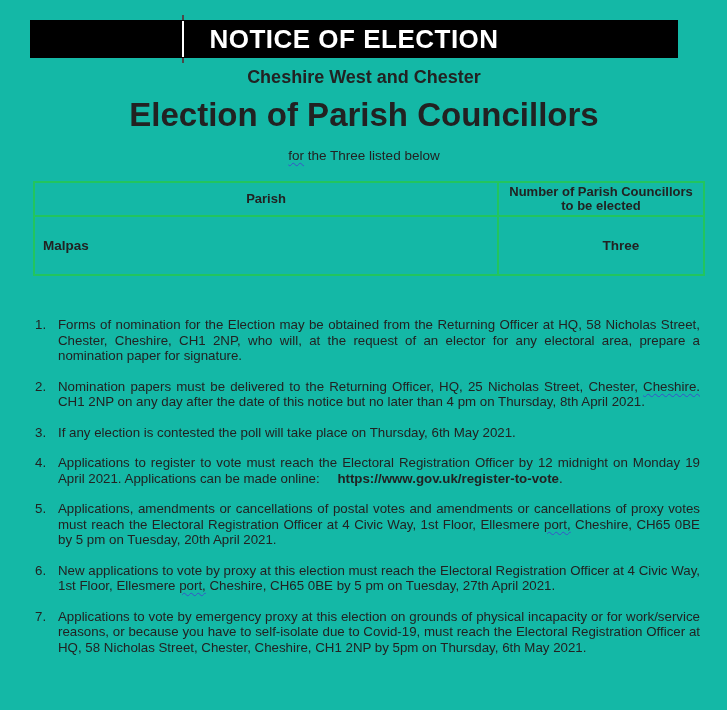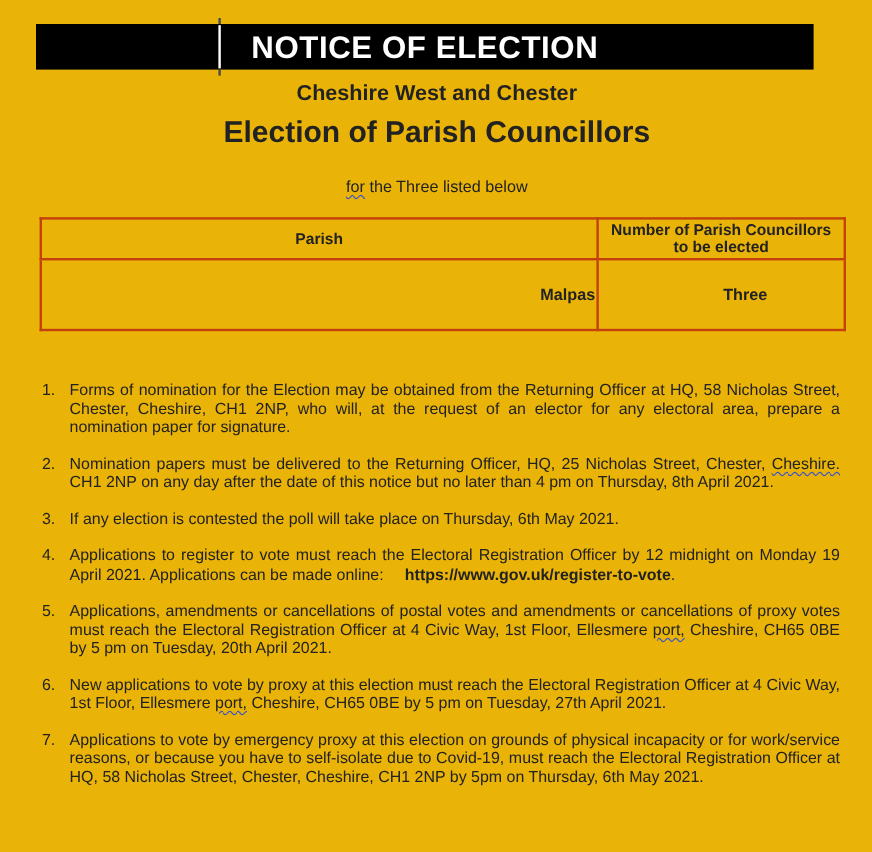--- a/index.html
+++ b/index.html
@@ -1,20 +1,20 @@
 <!DOCTYPE html>
 <html><head>
 <meta charset="utf-8">
 <style>
   html, body { margin: 0; padding: 0; background: #ffffff; }
   .page {
     position: relative;
     width: 727px;
     height: 710px;
-    background: #eab308;
+    background: #14b8a6;
     font-family: "Liberation Sans", "DejaVu Sans", sans-serif;
     color: #222222;
     overflow: hidden;
   }
 
   
   .banner {
     position: absolute;
     left: 30px; top: 20px;
     width: 648px; height: 38px;
@@ -41,56 +41,56 @@
     left: 30px; top: 67px; width: 668px;
     text-align: center;
     font-weight: bold;
     font-size: 18px;
   }
   .doc-title {
     position: absolute;
     left: 30px; top: 96px; width: 668px;
     text-align: center;
     font-weight: bold;
-    font-size: 25px;
+    font-size: 33px;
     margin: 0;
     color: #222222;
   }
   .subtitle {
     position: absolute;
     left: 30px; top: 148px; width: 668px;
     text-align: center;
     font-size: 13.5px;
   }
 
   
   table.parish {
     position: absolute;
     left: 33px; top: 181px;
     width: 670px;
     border-collapse: collapse;
     table-layout: fixed;
   }
-  table.parish th, table.parish td { border: 2px solid #c2410c; }
+  table.parish th, table.parish td { border: 2px solid #22c55e; }
   table.parish th {
     font-size: 13px;
     font-weight: bold;
     text-align: center;
     vertical-align: middle;
     line-height: 14px;
     padding: 2px 4px;
     height: 27px;
   }
   table.parish td {
     height: 55px;
     font-size: 13.5px;
     font-weight: bold;
     vertical-align: middle;
   }
-  td.cell-parish { text-align: right; padding-left: 23px; }
+  td.cell-parish { text-align: left; padding-left: 8px; }
   td.cell-count  { text-align: center; padding-left: 41px; }
 
   
   .items {
     position: absolute;
     left: 35px; top: 317px;
     width: 665px;
   }
   .item {
     display: flex;

